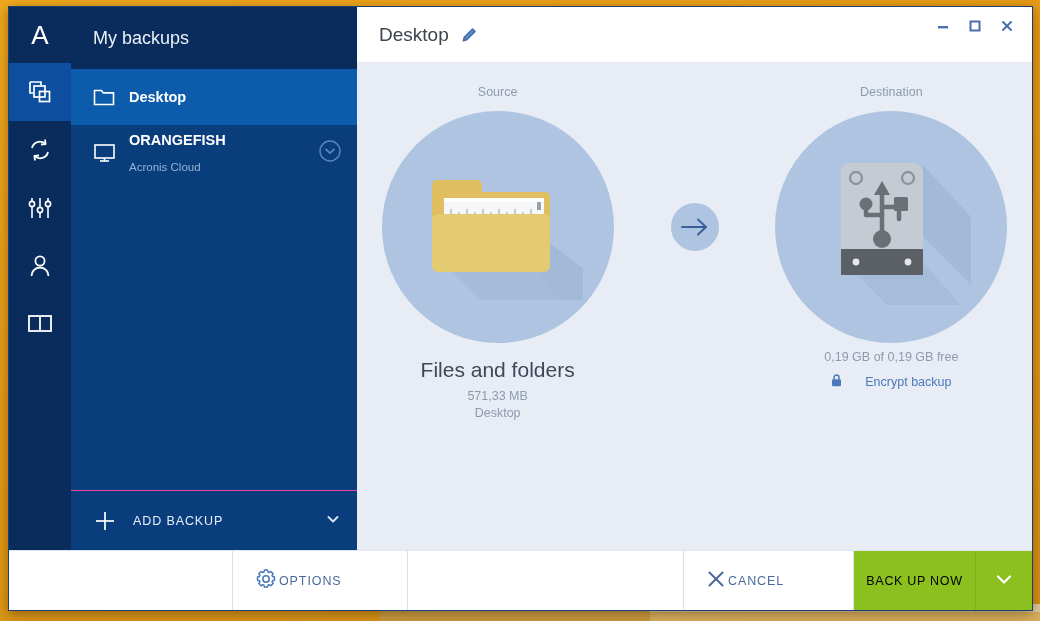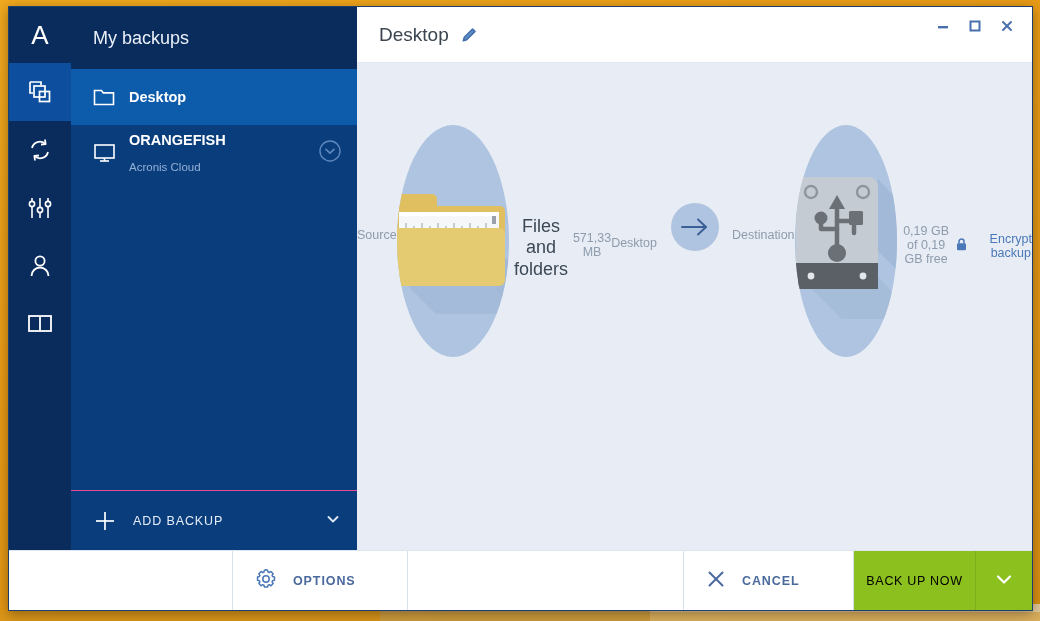--- a/index.html
+++ b/index.html
@@ -128,40 +128,39 @@
     flex: 1;
     position: relative;
     display: flex;
     align-items: flex-start;
     justify-content: center;
     padding-top: 22px;
     min-height: 0;
   }
   .panel {
     width: 300px;
-    display: flex; flex-direction: row; align-items: center;
-    cursor: pointer;
-    margin-top: 40px;
+    display: flex; flex-direction: column; align-items: center;
+    cursor: pointer;
   }
   .panel-cap {
     font-size: 12.5px;
     color: #8d9bad;
     margin-bottom: 12px;
   }
   .disc {
     width: 232px; height: 232px;
     border-radius: 50%;
     background: #aec4e0;
     position: relative;
     overflow: hidden;
     display: flex; align-items: center; justify-content: center;
   }
   .panel-name {
     margin-top: 14px;
-    font-size: 18px;
+    font-size: 21px;
     color: #3c4856;
     text-align: center;
     line-height: 1.2;
   }
   .panel-sub {
     margin-top: 7px;
     font-size: 12.5px;
     color: #8d9bad;
     text-align: center;
   }
@@ -190,22 +189,21 @@
     display: flex;
     background: #fff;
     border-top: 1px solid #dfe5ee;
     flex-shrink: 0;
   }
   .bb-cell {
     display: flex; align-items: center;
     border-right: 1px solid #d8e0ec;
     padding: 0 22px;
     cursor: pointer;
-    gap: 16px;
-    font-weight: bold;
+    gap: 2px;
   }
   .bb-cell.blank { flex: 1; cursor: default; }
   .bb-label {
     font-size: 12.5px;
     color: #4a6a9d;
     letter-spacing: 0.9px;
   }
   .bb-green {
     background: #8cc01e;
     display: flex; align-items: center; justify-content: center;

